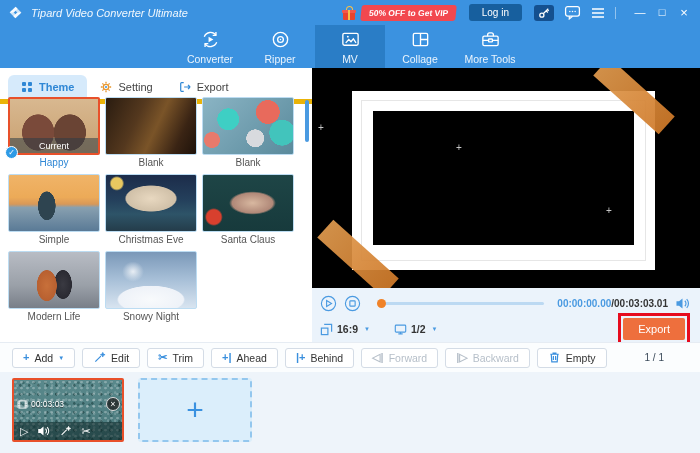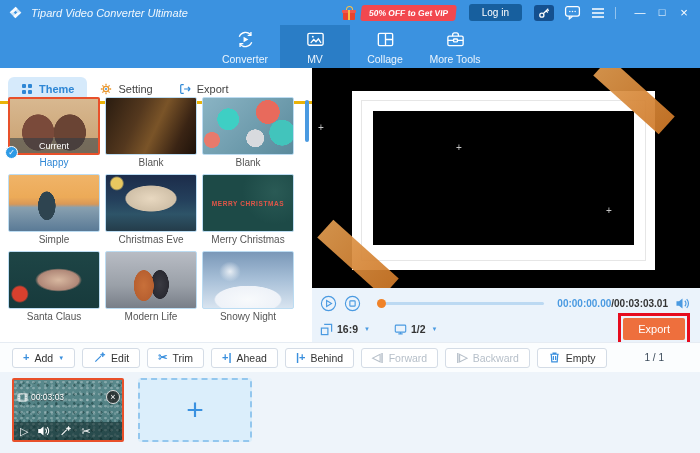--- a/index.html
+++ b/index.html
@@ -36,21 +36,21 @@
           display:flex;justify-content:center;}
   .tab{width:70px;height:43px;display:flex;flex-direction:column;align-items:center;
        justify-content:center;gap:3px;color:#eaf4fd;cursor:pointer;}
   .tab.active{background:#2a7dc6;}
   .tab-icon{width:21px;height:21px;color:#fff;}
   .tab-label{font-size:10.5px;}
 
   
   .left-panel{position:absolute;left:0;top:68px;width:312px;height:274px;background:#fff;}
   .ptabs{position:absolute;left:0;top:0;width:100%;height:36px;display:flex;align-items:flex-end;
-         padding-left:8px;border-bottom:3px solid #eab308;}
+         padding-left:8px;border-bottom:5px solid #eab308;}
   .ptab{display:flex;align-items:center;gap:6px;padding:6px 13px;font-size:11px;color:#444;
         cursor:pointer;border-radius:6px 6px 0 0;}
   .ptab.active{background:#d6eafb;color:#2f87d5;font-weight:bold;}
   .ptab-icon{width:12px;height:12px;color:#2f87d5;}
   .theme-grid{position:absolute;left:8px;top:29px;display:grid;
               grid-template-columns:repeat(3,92px);column-gap:5px;row-gap:5px;}
   .theme-cell{position:relative;width:92px;cursor:pointer;}
   .thumb{position:relative;width:92px;height:58px;border:1px solid #bcdcf2;border-radius:2px;
          overflow:hidden;background:#ccc;}
   .theme-cell.selected .thumb{border:2px solid #e8502a;}
@@ -115,21 +115,21 @@
   .clips{position:absolute;left:0;top:372px;width:700px;height:81px;background:#eef4fa;}
   .clip{position:absolute;left:12px;top:6px;width:112px;height:64px;border:2px solid #e8502a;
         border-radius:2px;cursor:pointer;
         background-image:
           radial-gradient(circle at 25% 35%, rgba(255,255,255,.28) 0 1px, transparent 1.6px),
           radial-gradient(circle at 70% 60%, rgba(0,30,30,.38) 0 1px, transparent 1.6px),
           radial-gradient(circle at 45% 80%, rgba(255,255,255,.18) 0 1px, transparent 1.6px),
           radial-gradient(circle at 85% 25%, rgba(0,40,40,.3) 0 1px, transparent 1.6px),
           linear-gradient(180deg,#5a898c,#47777a);
         background-size:6px 6px,9px 9px,7px 7px,11px 11px,100% 100%;}
-  .clip-top{position:absolute;left:3px;right:2px;top:10px;display:flex;align-items:center;justify-content:center;}
+  .clip-top{position:absolute;left:3px;right:2px;top:17px;display:flex;align-items:center;justify-content:center;}
   .film{width:11px;height:9px;margin-right:3px;}
   .clip-dur{color:#fff;font-size:8.5px;text-shadow:0 1px 1px rgba(0,0,0,.6);}
   .clip-close{margin-left:auto;width:14px;height:14px;border-radius:50%;background:rgba(30,30,30,.75);
               border:1px solid #ddd;color:#fff;font-size:9px;display:flex;align-items:center;
               justify-content:center;cursor:pointer;line-height:1;}
   .clip-icons{position:absolute;left:0;right:0;bottom:0;height:18px;background:rgba(8,30,30,.5);
               display:flex;align-items:center;gap:9px;padding-left:6px;color:#fff;}
   .clip-glyph{font-size:11px;line-height:1;cursor:pointer;}
   .clip-svg{width:13px;height:12px;color:#fff;cursor:pointer;}
   .add-tile{position:absolute;left:138px;top:6px;width:114px;height:64px;background:#dbeefb;
@@ -192,20 +192,30 @@
           <svg viewBox="0 0 22 22" fill="none" stroke="currentColor" stroke-width="1.4">
             <path d="M4.5 8a7 7 0 0 1 12.2-1.5"></path>
             <path d="M17.5 14a7 7 0 0 1-12.2 1.5"></path>
             <path d="M16.7 3.2v3.4h-3.4"></path>
             <path d="M5.3 18.8v-3.4h3.4"></path>
             <path d="M9 8.2l5 2.8-5 2.8z" fill="currentColor" stroke="none"></path>
           </svg>
         </span>
         <span class="tab-label">Converter</span>
       </div>
+      <div class="tab">
+        <span class="tab-icon">
+          <svg viewBox="0 0 22 22" fill="none" stroke="currentColor" stroke-width="1.4">
+            <circle cx="11" cy="11" r="7.5"></circle>
+            <circle cx="11" cy="11" r="3"></circle>
+            <circle cx="11" cy="11" r="0.8" fill="currentColor" stroke="none"></circle>
+          </svg>
+        </span>
+        <span class="tab-label">Ripper</span>
+      </div>
       <div class="tab active">
         <span class="tab-icon">
           <svg viewBox="0 0 22 22" fill="none" stroke="currentColor" stroke-width="1.4">
             <rect x="3" y="4.5" width="16" height="12.5" rx="1.5"></rect>
             <path d="M6 14.5l3.2-3.5 2.3 2.3 2.5-3 2.8 4.2"></path>
             <circle cx="8.2" cy="8" r="1" fill="currentColor" stroke="none"></circle>
           </svg>
         </span>
         <span class="tab-label">MV</span>
       </div>
@@ -280,26 +290,20 @@
           <div class="thumb" style="background: radial-gradient(11px at 28% 38%, rgb(62, 207, 196) 98%, transparent), radial-gradient(12px at 72% 25%, rgb(232, 106, 92) 98%, transparent), radial-gradient(9px at 58% 72%, rgb(216, 218, 222) 98%, transparent), radial-gradient(13px at 88% 62%, rgb(66, 196, 188) 98%, transparent), radial-gradient(8px at 10% 75%, rgb(232, 122, 108) 98%, transparent), linear-gradient(135deg, rgb(138, 180, 196), rgb(90, 138, 156));"></div>
           <div class="theme-name">Blank</div>
         </div>
         <div class="theme-cell">
           <div class="thumb" style="background: radial-gradient(16% 42% at 42% 55%, rgb(46, 68, 80) 0%, rgb(46, 68, 80) 60%, transparent 62%), linear-gradient(rgb(240, 180, 104) 0%, rgb(236, 170, 88) 40%, rgb(216, 152, 88) 52%, rgb(136, 160, 176) 58%, rgb(90, 122, 150) 100%);"></div>
           <div class="theme-name">Simple</div>
         </div>
         <div class="theme-cell">
           <div class="thumb" style="background: radial-gradient(55% 45% at 50% 42%, rgb(232, 216, 192) 0%, rgb(208, 192, 168) 50%, transparent 53%), radial-gradient(circle at 12% 15%, rgb(232, 200, 96) 6%, transparent 8%), linear-gradient(rgb(28, 44, 74) 0%, rgb(36, 64, 92) 45%, rgb(46, 84, 104) 70%, rgb(36, 60, 74) 100%);"></div>
           <div class="theme-name">Christmas Eve</div>
-        </div>
-        <div class="theme-cell">
-          <div class="thumb" style="background: radial-gradient(circle at 80% 30%, rgb(42, 90, 85) 0%, transparent 40%), rgb(29, 74, 71);">
-            <div class="thumb-text">MERRY CHRISTMAS</div>
-          </div>
-          <div class="theme-name">Merry Christmas</div>
         </div>
         <div class="theme-cell">
           <div class="thumb" style="background: radial-gradient(50% 40% at 55% 50%, rgb(216, 184, 160) 0%, rgb(176, 136, 120) 45%, transparent 52%), radial-gradient(circle at 12% 75%, rgb(216, 64, 46) 8%, transparent 10%), linear-gradient(rgb(30, 69, 70), rgb(23, 58, 60));"></div>
           <div class="theme-name">Santa Claus</div>
         </div>
         <div class="theme-cell">
           <div class="thumb" style="background: radial-gradient(18% 45% at 42% 60%, rgb(200, 112, 58) 0%, rgb(184, 96, 48) 60%, transparent 63%), radial-gradient(16% 42% at 60% 58%, rgb(58, 58, 66) 0%, rgb(42, 42, 50) 60%, transparent 63%), linear-gradient(rgb(184, 188, 196) 0%, rgb(154, 160, 168) 60%, rgb(120, 126, 136) 100%);"></div>
           <div class="theme-name">Modern Life</div>
         </div>
         <div class="theme-cell">

